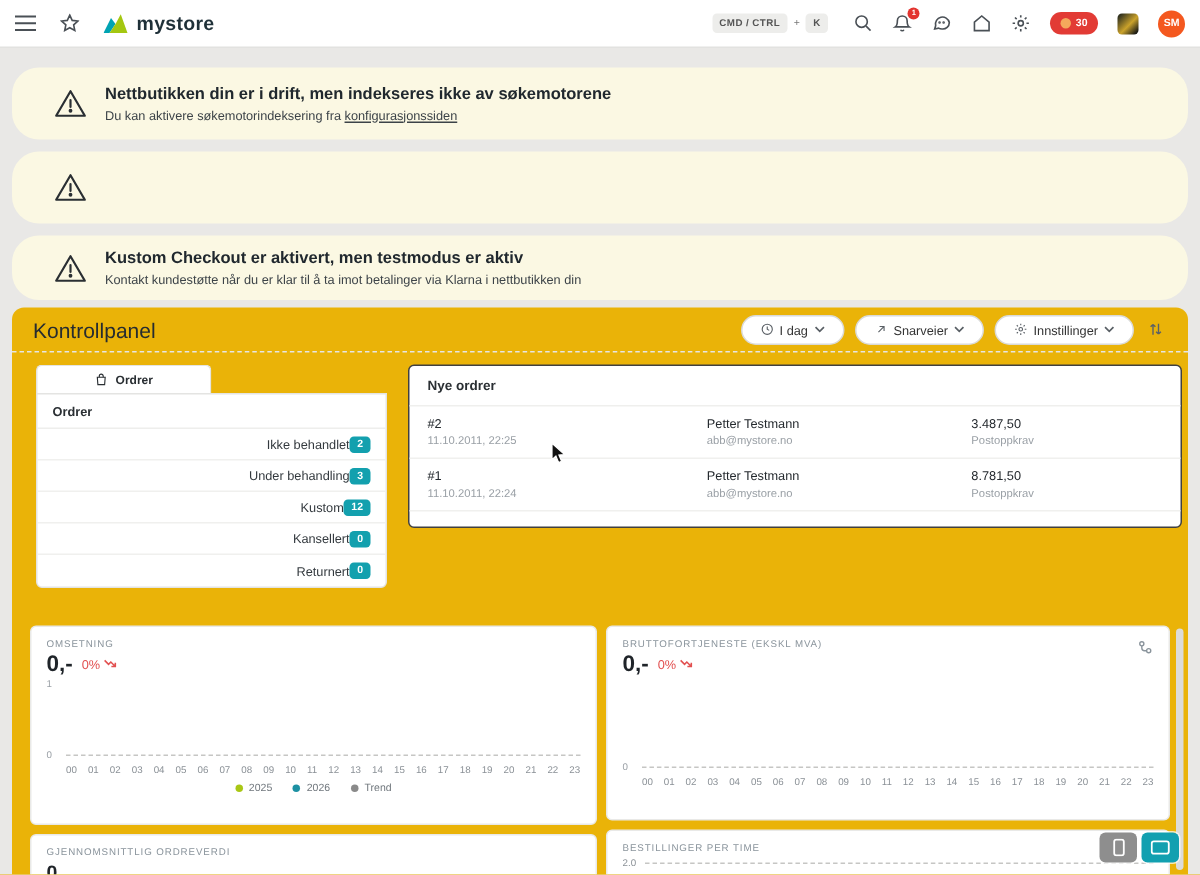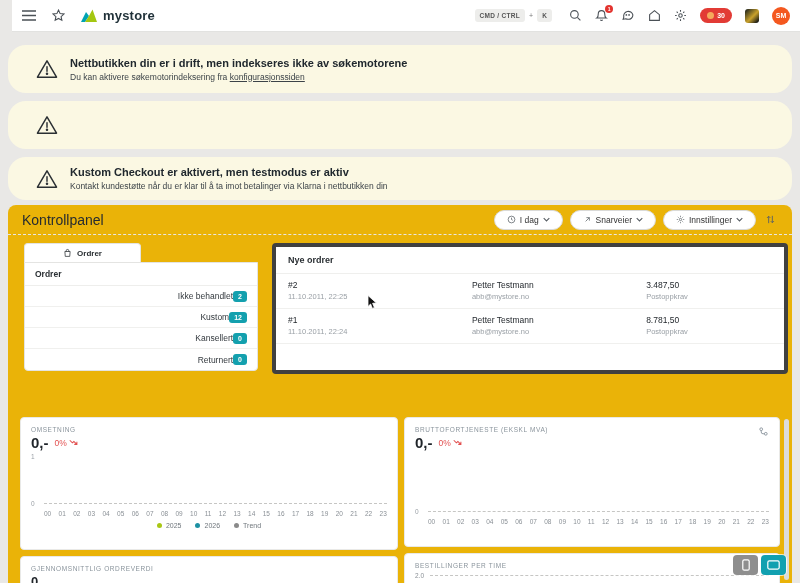--- a/index.html
+++ b/index.html
@@ -1,21 +1,21 @@
 <!DOCTYPE html>
 <html><head>
 <meta charset="utf-8">
 <style>
   * { margin:0; padding:0; box-sizing:border-box; }
   html,body { width:800px; height:583px; overflow:hidden; }
   body { font-family:"Liberation Sans","DejaVu Sans",sans-serif; background:#e9e8e6; position:relative; color:#2a2f33; }
   .screen { position:absolute; inset:0; }
 
   
-  .topbar { position:absolute; top:0; left:12px; right:0; height:32px; background:#fff; border-bottom:1px solid #e2e2e0; display:flex; align-items:center; justify-content:space-between; padding:0 10px; }
+  .topbar { position:absolute; top:0; left:0; right:0; height:32px; background:#fff; border-bottom:1px solid #e2e2e0; display:flex; align-items:center; justify-content:space-between; padding:0 10px; }
   .tb-left, .tb-right { display:flex; align-items:center; }
   .tb-left { gap:16px; }
   .tb-right { gap:13px; }
   .icon-btn { display:flex; align-items:center; justify-content:center; cursor:pointer; position:relative; }
   .brand { display:flex; align-items:center; gap:5px; }
   .brand-name { font-size:13px; font-weight:bold; color:#1f3038; letter-spacing:.2px; }
   .kbd-group { display:flex; align-items:center; gap:4px; margin-right:4px; }
   .kbd { background:#ededeb; border-radius:3px; font-size:6.5px; color:#555; padding:3px 5px; font-weight:bold; letter-spacing:.3px; }
   .kbd-plus { font-size:7px; color:#777; }
   .badge-dot { position:absolute; top:-4px; right:-5px; background:#e3342f; color:#fff; font-size:5px; font-weight:bold; min-width:8px; height:8px; border-radius:5px; display:flex; align-items:center; justify-content:center; padding:0 1px; }
@@ -50,21 +50,21 @@
 
   
   .orders-card { position:absolute; top:57px; left:16px; width:234px; border:1px solid #e4e4e2; border-radius:0 0 4px 4px; background:#fff; }
   .orders-card-head { font-size:8.5px; font-weight:bold; color:#2a2f33; padding:6px 10px; border-bottom:1px solid #eeeeec; }
   .order-item { display:flex; align-items:center; justify-content:flex-end; padding:0 10px; height:21px; border-bottom:1px solid #f0f0ee; cursor:pointer; }
   .order-item:last-child { border-bottom:none; }
   .order-item-label { font-size:8.5px; color:#33393e; }
   .count-badge { background:#13a0ae; color:#fff; font-size:7px; font-weight:bold; border-radius:3px; padding:2px 5px; min-width:7px; text-align:center; }
 
   
-  .neworders-card { position:absolute; top:38px; left:264px; right:4px; border:4px solid #404040; border-radius:4px; background:#fff; padding-bottom:26px; }
+  .neworders-card { position:absolute; top:38px; left:264px; right:4px; border:1px solid #404040; border-radius:4px; background:#fff; padding-bottom:10px; }
   .neworders-title { font-size:9px; font-weight:bold; color:#2a2f33; padding:8px 12px; border-bottom:1px solid #efefed; }
   .no-row { display:grid; grid-template-columns:38% 36% 26%; padding:6px 12px 7px; border-bottom:1px solid #f0f0ee; cursor:pointer; }
   .no-primary { font-size:8.5px; color:#24292e; }
   .no-secondary { font-size:7.5px; color:#9aa0a6; margin-top:2px; }
 
   
   .chart-card { position:absolute; border:1px solid #e9e9e7; border-radius:4px; background:#fff; }
   #chartL { top:212px; left:12px; width:378px; height:133px; }
   #chartR { top:212px; left:396px; width:376px; height:130px; }
   .metric-label { font-size:6.5px; letter-spacing:.6px; color:#8a949c; text-transform:uppercase; padding:8px 10px 0; }
@@ -268,20 +268,24 @@
           </svg>
         <span>Produkter</span>
       </div>
     </div>
 
     <div class="orders-card">
       <div class="orders-card-head">Ordrer</div>
       <div class="order-item">
         <span class="order-item-label">Ikke behandlet</span>
         <span class="count-badge">2</span>
+      </div>
+      <div class="order-item">
+        <span class="order-item-label">Under behandling</span>
+        <span class="count-badge">3</span>
       </div>
       <div class="order-item">
         <span class="order-item-label">Kustom</span>
         <span class="count-badge">12</span>
       </div>
       <div class="order-item">
         <span class="order-item-label">Kansellert</span>
         <span class="count-badge">0</span>
       </div>
       <div class="order-item">

